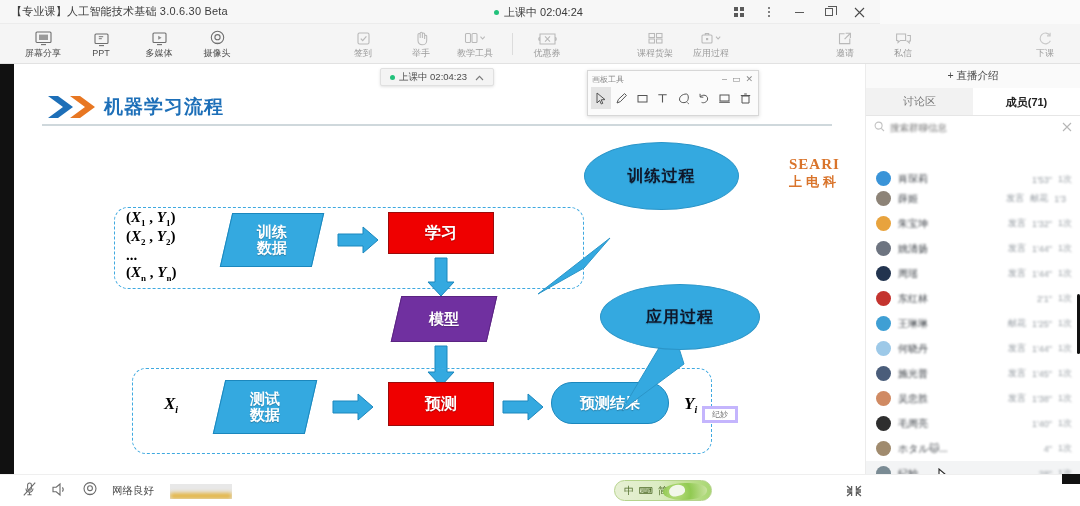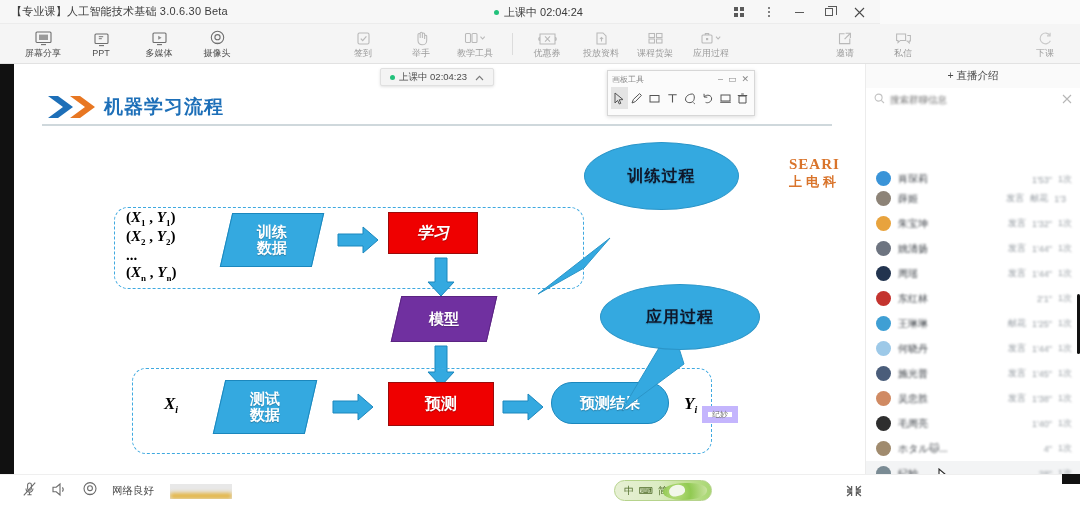--- a/index.html
+++ b/index.html
@@ -123,40 +123,40 @@
   .bubble {
     position:absolute; background:#34a9e0; border:1px solid #2b95c8; border-radius:50%;
     display:flex; align-items:center; justify-content:center;
   }
   .bubble span { color:#0f172a; font-size:16px; font-weight:bold; letter-spacing:1px; text-shadow:0 1px 1px rgba(0,0,0,.2); }
   .btail { position:absolute; }
 
   
   .nametag {
     position:absolute; left:688px; top:334px; width:36px; height:17px;
-    background:#fff; border:6px solid #c4b5fd;
+    background:#fff; border:3px solid #c4b5fd;
     font-size:8px; color:#7b7b7b; display:flex; align-items:center; justify-content:center;
   }
 
   
   .seari { position:absolute; left:775px; top:84px; width:86px; text-align:left; }
   .seari .s1 { font-size:15px; font-weight:bold; color:#d9742b; letter-spacing:1px; font-family:"Liberation Serif","DejaVu Serif",serif; }
   .seari .s2 { font-size:13px; font-weight:bold; color:#d9742b; letter-spacing:4px; }
 
   
   .livepill {
     position:absolute; left:380px; top:68px; width:114px; height:18px;
     background:#f4f4f4; border:1px solid #e0e0e0; border-radius:2px;
     display:flex; align-items:center; justify-content:center; gap:4px;
     font-size:9.5px; color:#4b4b4b; box-shadow:0 1px 3px rgba(0,0,0,.12);
   }
 
   
   .drawwin {
-    position:absolute; left:607px; top:70px; width:148px; height:46px;
+    position:absolute; left:587px; top:70px; width:172px; height:46px;
     background:#fbfbfb; border:1px solid #d7d7d7; box-shadow:0 1px 4px rgba(0,0,0,.15);
   }
   .drawwin .dw-head { height:16px; display:flex; align-items:center; }
   .drawwin .dw-title { font-size:8px; color:#8d8d8d; margin-left:4px; white-space:nowrap; }
   .drawwin .dw-btns { margin-left:auto; display:flex; gap:5px; padding-right:5px; align-items:center; color:#8a8a8a; }
   .drawwin .dw-btns span { font-size:9px; line-height:1; cursor:default; }
   .drawwin .dw-tools { display:flex; align-items:center; padding:0 3px; gap:1px; }
   .dtool { width:20px; height:22px; display:flex; align-items:center; justify-content:center; cursor:default; }
   .dtool.sel { background:#e4e4e4; }
 
@@ -332,29 +332,20 @@
     <div class="tool dim" style="left:518px">
       <span class="ticon">
         <svg class="ic" width="19" height="14" viewBox="0 0 19 14">
           <path d="M2 2 h15 v10 h-15 z M2 5.2 a1.9 1.9 0 0 0 0 3.6 M17 5.2 a1.9 1.9 0 0 1 0 3.6" fill="none" stroke="#b9b9b9" stroke-width="1.05"></path>
           <path d="M7 4.3 L12 9.7 M12 4.3 L7 9.7" stroke="#b9b9b9" stroke-width="1.05"></path>
         </svg>
       </span>
       <span class="tlabel">优惠券</span>
     </div>
 
-    <div class="tool dim" style="left:570px;width:62px">
-      <span class="ticon">
-        <svg class="ic" width="15" height="15" viewBox="0 0 15 15">
-          <path d="M3 2 h6 l3 3 v8 h-9 z" fill="none" stroke="#b9b9b9" stroke-width="1.05"></path>
-          <path d="M7.5 10.5 V6.4 M5.9 8 L7.5 6.4 L9.1 8" fill="none" stroke="#b9b9b9" stroke-width="1.05"></path>
-        </svg>
-      </span>
-      <span class="tlabel">投放资料</span>
-    </div>
 
     <div class="tool dim" style="left:624px;width:62px">
       <span class="ticon">
         <svg class="ic" width="17" height="15" viewBox="0 0 17 15">
           <rect x="2" y="2.5" width="5.5" height="4" fill="none" stroke="#b9b9b9" stroke-width="1.05"></rect>
           <rect x="9.5" y="2.5" width="5.5" height="4" fill="none" stroke="#b9b9b9" stroke-width="1.05"></rect>
           <rect x="2" y="8" width="5.5" height="4" fill="none" stroke="#b9b9b9" stroke-width="1.05"></rect>
           <rect x="9.5" y="8" width="5.5" height="4" fill="none" stroke="#b9b9b9" stroke-width="1.05"></rect>
         </svg>
       </span>
@@ -440,21 +431,21 @@
           <span>数据</span>
         </span>
       </div>
 
       <div class="arrowR" style="left:322px; top:153px;">
         <svg width="44" height="30" viewBox="0 0 44 30">
           <path d="M2 9 H27 V2 L42 15 L27 28 V21 H2 Z" fill="#34a9e0" stroke="#1b87bd" stroke-width="1"></path>
         </svg>
       </div>
 
-      <div class="redbox" style="left:374px; top:140px; width:90px; height:42px;font-style:italic;">
+      <div class="redbox" style="left:374px; top:140px; width:106px; height:42px;">
         <span>学习</span>
       </div>
 
       <div class="arrowD" style="left:412px; top:184px;">
         <svg width="30" height="42" viewBox="0 0 30 42">
           <path d="M9 2 H21 V26 H28 L15 40 L2 26 H9 Z" fill="#34a9e0" stroke="#1b87bd" stroke-width="1"></path>
         </svg>
       </div>
 
       <div class="para purple" style="left:382px; top:224px; width:96px; height:46px;">
@@ -588,20 +579,24 @@
         <svg width="13" height="13" viewBox="0 0 13 13">
             <path d="M3 4 H10 V11 H3 Z M1.8 3.5 H11.2 M5.2 2 H7.8" fill="none" stroke="#555" stroke-width="1"></path>
           </svg>
       </div>
     </div>
   </div>
 
   <div class="rpanel">
     <div class="rp-intro">+ 直播介绍</div>
 
+    <div class="rp-tabs">
+      <div class="rp-tab">讨论区</div>
+      <div class="rp-tab active">成员(71)</div>
+    </div>
 
 
     <div class="rp-search">
       <span>
         <svg width="11" height="11" viewBox="0 0 11 11">
             <circle cx="4.6" cy="4.6" r="3.5" fill="none" stroke="#c3c3c3" stroke-width="1.1"></circle>
             <path d="M7.3 7.3 L10 10" stroke="#c3c3c3" stroke-width="1.1"></path>
           </svg>
       </span>
       <input placeholder="搜索群聊信息" style="">

